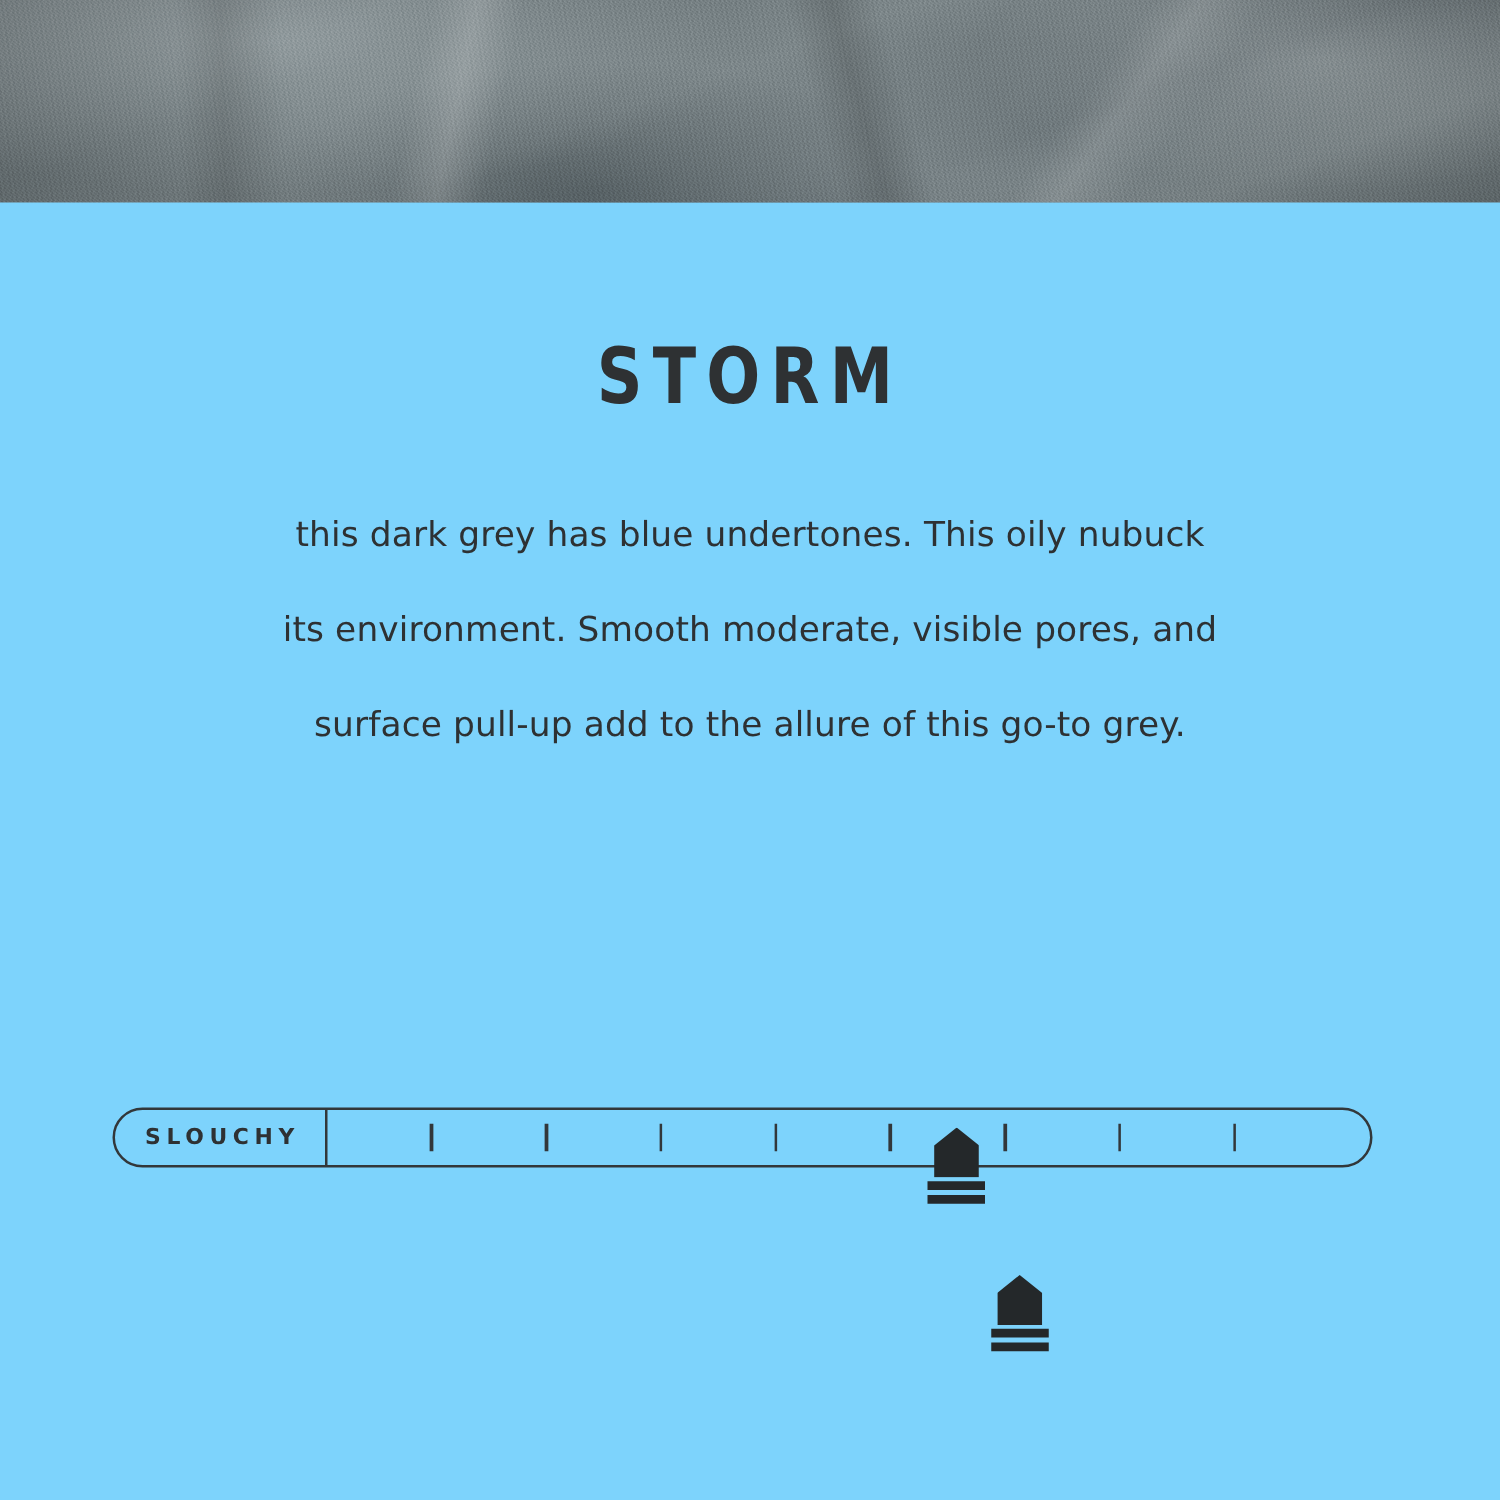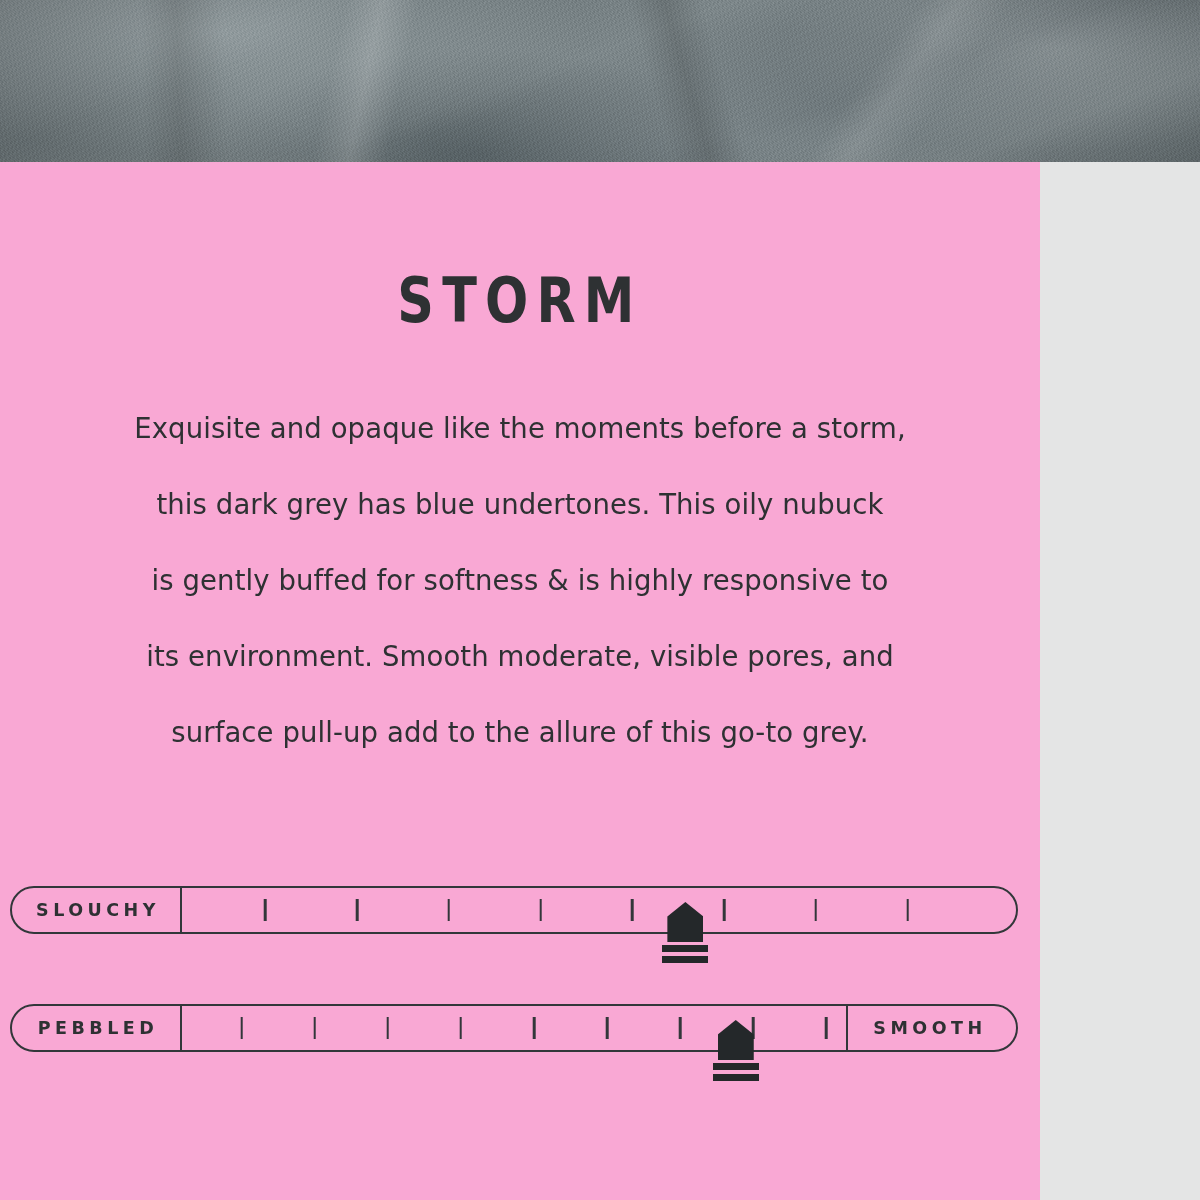--- a/index.html
+++ b/index.html
@@ -9,23 +9,23 @@
   body {
     width: 1200px;
     height: 1200px;
     background: #e4e5e5;
     font-family: "Liberation Sans", sans-serif;
     overflow: hidden;
   }
 
   .page {
     position: relative;
-    width: 1040px;
+    width: 1200px;
     height: 1200px;
-    background: #f9a8d4;
+    background: #7dd3fc;
   }
 
   
   .swatch {
     position: relative;
     width: 1200px;
     height: 162px;
     overflow: hidden;
     background:
       radial-gradient(ellipse 600px 200px at 18% 20%, rgba(175,185,188,0.55), rgba(0,0,0,0) 62%),
@@ -174,23 +174,21 @@
 
   <div class="swatch">
     <div class="grain"></div>
     <div class="creases"></div>
     <div class="vig"></div>
   </div>
 
   <div class="title">STORM</div>
 
   <div class="desc">
-    <div>Exquisite and opaque like the moments before a storm,</div>
     <div>this dark grey has blue undertones.  This oily nubuck</div>
-    <div>is gently buffed for softness &amp; is highly responsive to</div>
     <div>its environment. Smooth moderate, visible pores, and</div>
     <div>surface pull-up add to the allure of this go-to grey.</div>
   </div>
 
   <div class="scales">
 
     <div class="scale-wrap">
       <div class="scale-bar">
         <div class="cap left">SLOUCHY</div>
         <div class="track">
@@ -205,35 +203,20 @@
         </div>
       </div>
       <div class="marker" style="left:67%">
         <div class="head"></div>
         <div class="bar1"></div>
         <div class="bar2"></div>
       </div>
     </div>
 
     <div class="scale-wrap">
-      <div class="scale-bar">
-        <div class="cap left">PEBBLED</div>
-        <div class="track">
-          <div class="tick" style="left:9%"></div>
-          <div class="tick" style="left:20%"></div>
-          <div class="tick" style="left:31%"></div>
-          <div class="tick" style="left:42%"></div>
-          <div class="tick" style="left:53%"></div>
-          <div class="tick" style="left:64%"></div>
-          <div class="tick" style="left:75%"></div>
-          <div class="tick" style="left:86%"></div>
-          <div class="tick" style="left:97%"></div>
-        </div>
-        <div class="cap right">SMOOTH</div>
-      </div>
       <div class="marker" style="left:72%">
         <div class="head"></div>
         <div class="bar1"></div>
         <div class="bar2"></div>
       </div>
     </div>
 
   </div>
 </div>
 

